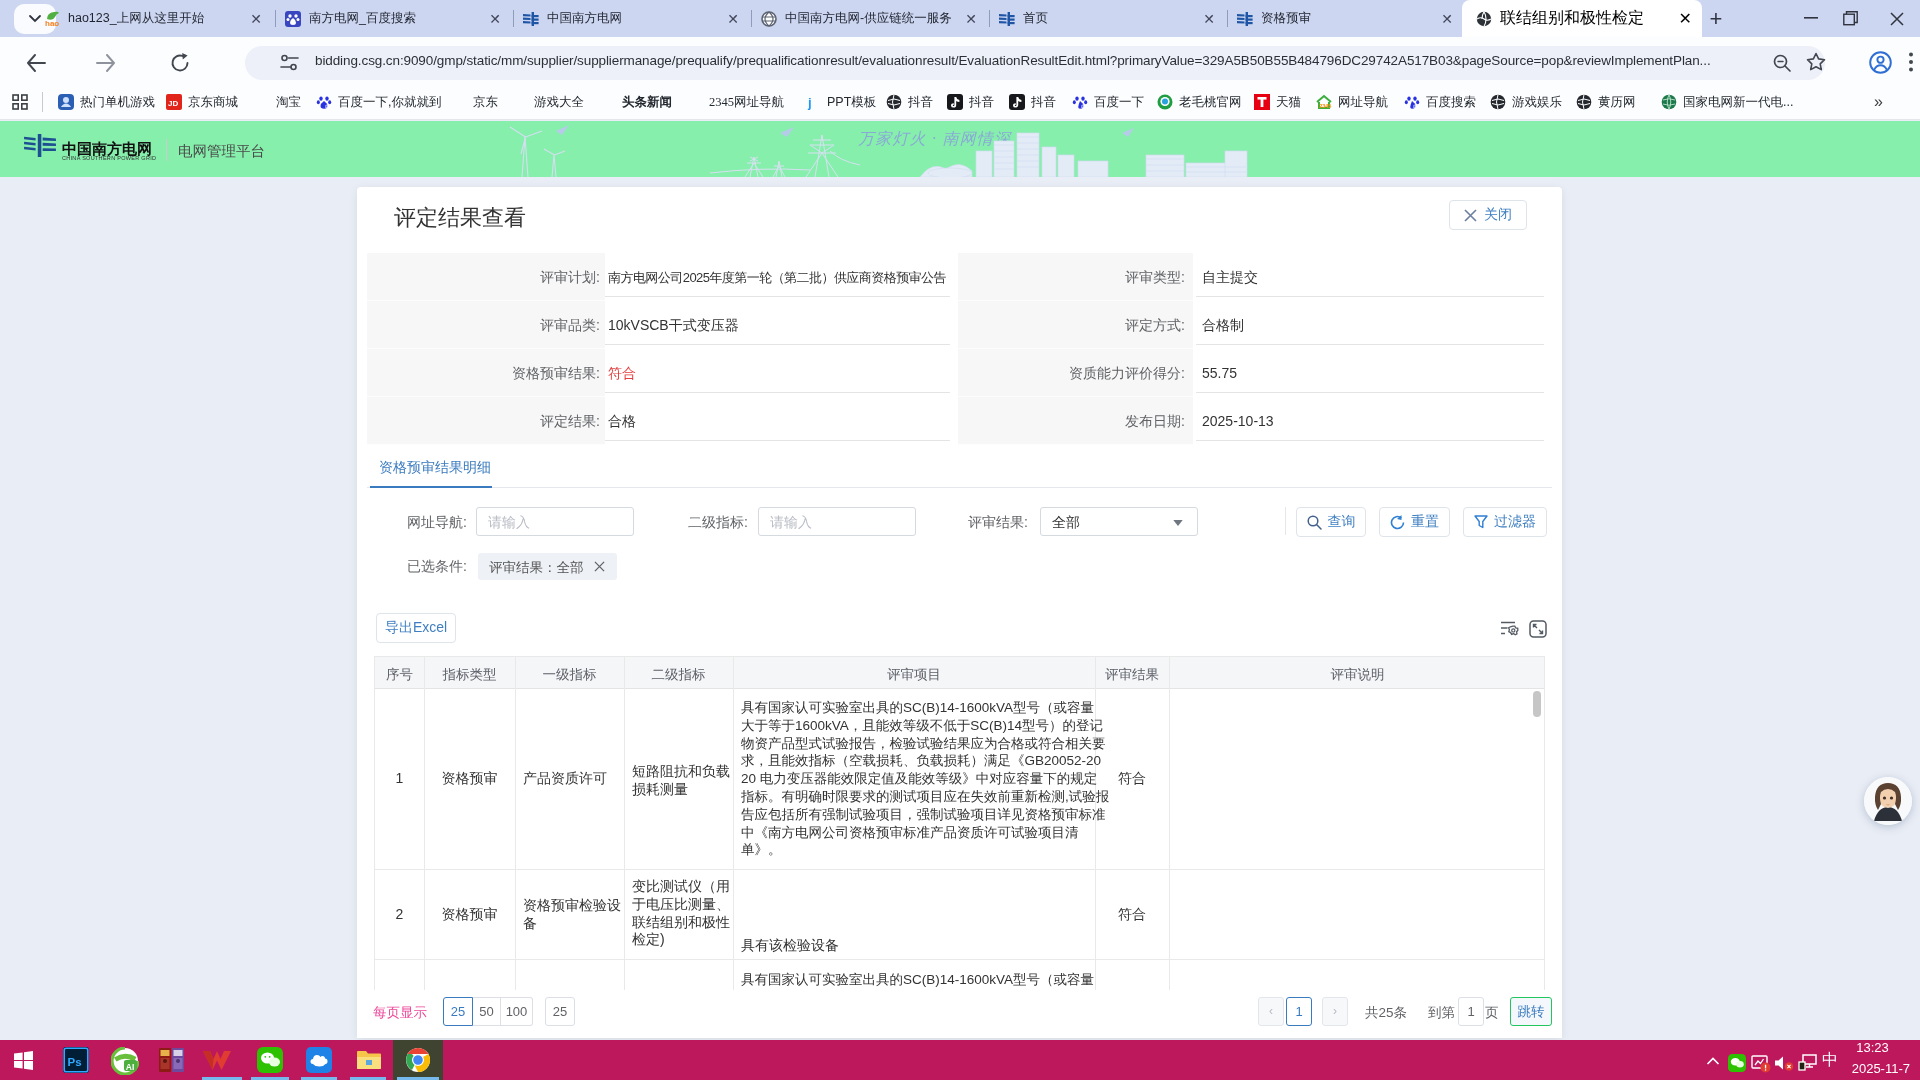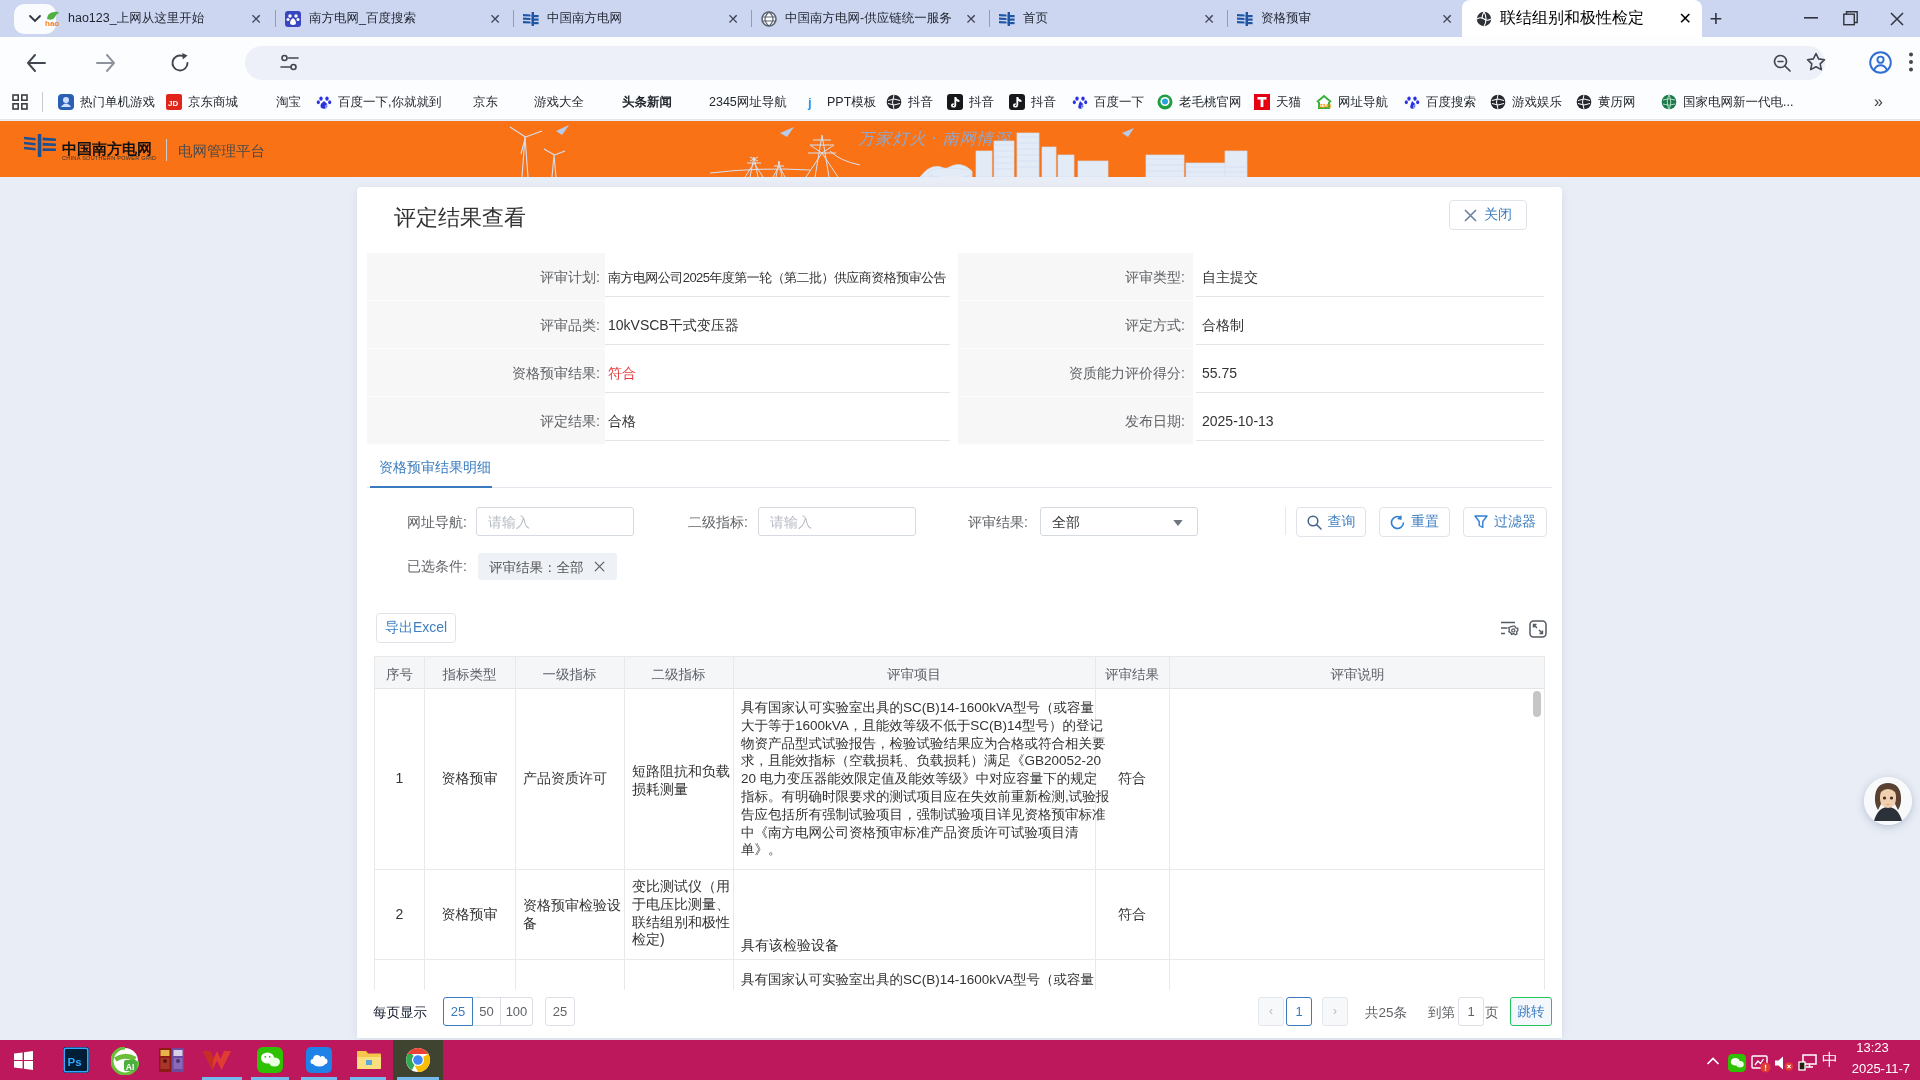--- a/index.html
+++ b/index.html
@@ -13,21 +13,21 @@
 .tab .ttl { font-size:12.5px; color:#1f2430; white-space:nowrap; overflow:hidden; }
 .tab .tx { color:#41465a; font-size:14px; margin-left:auto; }
 .tabsep { position:absolute; top:10px; width:1px; height:17px; background:#8f9dbd; }
 #activetab { position:absolute; left:1462px; top:0px; width:240px; height:37px; background:#fff; border-radius:8px 8px 0 0; display:flex; align-items:center; padding:0 10px 0 14px; }
 #toolbar { left:0; top:37px; width:1920px; height:47px; background:#fcfdff; }
 #omnibox { position:absolute; left:245px; top:9px; width:1580px; height:34px; background:#edf0f8; border-radius:17px; display:flex; align-items:center; }
 #bookmarks { left:0; top:84px; width:1920px; height:36px; background:#fcfdff; border-bottom:1px solid #e4e6ec; }
 .bm { position:absolute; top:0; height:36px; display:flex; align-items:center; font-size:12.5px; color:#24292f; white-space:nowrap; }
 .bm .bico { width:16px; height:16px; margin-right:6px; }
 
-#siteheader { left:0; top:121px; width:1920px; height:56px; background:#f97316; }
+#siteheader { left:0; top:121px; width:1920px; height:56px; background:#86efac; }
 
 #content { left:0; top:177px; width:1920px; height:863px; background:#e9edf5; }
 #modal { position:absolute; left:357px; top:187px; width:1205px; height:851px; background:#fff; border-radius:4px 4px 0 0; box-shadow:0 2px 10px rgba(0,0,0,.08); }
 .lblcell { position:absolute; background:#f7f7f7; border-bottom:1px solid #fdfdfd; }
 .lbltxt { position:absolute; font-size:14px; color:#606266; text-align:right; }
 .valtxt { position:absolute; font-size:14px; color:#333; }
 .underln { position:absolute; height:1px; background:#e4e4e4; }
 .btn { position:absolute; background:#fff; border:1px solid #dfe3ea; border-radius:4px; display:flex; align-items:center; justify-content:center; font-size:14px; color:#3f7fc1; }
 
 .th { position:absolute; font-size:13.5px; color:#5a5e66; text-align:center; }
@@ -165,20 +165,21 @@
       <path d="M17.5 10 A7.5 7.5 0 1 1 12.6 2.95" stroke="#42464f" stroke-width="1.9" fill="none" stroke-linecap="round"></path>
       <path d="M12.2 0 L17.6 2.6 L12.8 6.6 Z" fill="#42464f"></path>
     </svg>
   <div id="omnibox"></div>
   <svg style="position:absolute;left:280px;top:17px;" width="19" height="18" viewBox="0 0 19 18">
       <circle cx="4.5" cy="4" r="2.5" fill="none" stroke="#42464f" stroke-width="1.6"></circle>
       <path d="M8.5 4 H18" stroke="#42464f" stroke-width="1.6" stroke-linecap="round"></path>
       <circle cx="13.5" cy="13" r="2.5" fill="none" stroke="#42464f" stroke-width="1.6"></circle>
       <path d="M1 13 H10.5" stroke="#42464f" stroke-width="1.6" stroke-linecap="round"></path>
     </svg>
+  <div style="position:absolute;left:315px;top:16px;width:1447px;overflow:hidden;font-size:13.5px;color:#2b2f36;white-space:nowrap;letter-spacing:-.1px;">bidding.csg.cn:9090/gmp/static/mm/supplier/suppliermanage/prequalify/prequalificationresult/evaluationresult/EvaluationResultEdit.html?primaryValue=329A5B50B55B484796DC29742A517B03&amp;pageSource=pop&amp;reviewImplementPlan...</div>
   <svg style="position:absolute;left:1772px;top:16px;" width="20" height="20" viewBox="0 0 20 20">
       <circle cx="8.5" cy="8.5" r="6" fill="none" stroke="#42464f" stroke-width="1.7"></circle>
       <path d="M13 13 L18 18" stroke="#42464f" stroke-width="1.7" stroke-linecap="round"></path>
       <path d="M6 8.5 H11" stroke="#42464f" stroke-width="1.5" stroke-linecap="round"></path>
     </svg>
   <svg style="position:absolute;left:1806px;top:15px;" width="20" height="20" viewBox="0 0 20 20">
       <path d="M10 1.5 L12.6 6.9 L18.5 7.7 L14.2 11.8 L15.3 17.6 L10 14.8 L4.7 17.6 L5.8 11.8 L1.5 7.7 L7.4 6.9 Z" fill="none" stroke="#42464f" stroke-width="1.6" stroke-linejoin="round"></path>
     </svg>
   <svg style="position:absolute;left:1869px;top:14px;" width="23" height="23" viewBox="0 0 25 25">
       <circle cx="12.5" cy="12.5" r="11.2" fill="none" stroke="#2f6fd3" stroke-width="2.1"></circle>
@@ -217,21 +218,21 @@
           <ellipse cx="11" cy="4.6" rx="1.7" ry="2.2"></ellipse>
           <ellipse cx="2.3" cy="8.2" rx="1.5" ry="2"></ellipse>
           <ellipse cx="13.7" cy="8.2" rx="1.5" ry="2"></ellipse>
           <path d="M8 7 Q11.5 9.5 11.5 12 Q11.5 14.8 8 14.8 Q4.5 14.8 4.5 12 Q4.5 9.5 8 7Z"></path>
         </g>
         <text x="9" y="14" font-size="4.5" fill="#fff" font-family="Liberation Sans">du</text>
       </svg>百度一下,你就就到</div>
   <div class="bm" style="left:473px;">京东</div>
   <div class="bm" style="left:534px;">游戏大全</div>
   <div class="bm" style="left:622px;font-weight:bold;">头条新闻</div>
-  <div class="bm" style="left:709px;">2345网址导航</div>
+  <div class="bm" style="left:709px;font-family:Liberation Serif, serif;">2345网址导航</div>
   <div class="bm" style="left:805px;"><svg class="bico" viewBox="0 0 16 16">
         <text x="3" y="13" font-size="13" font-weight="bold" fill="#2196f3" font-family="Liberation Sans">j</text>
       </svg>PPT模板</div>
   <div class="bm" style="left:886px;"><svg class="bico" viewBox="0 0 16 16">
         <circle cx="8" cy="8" r="7.3" fill="#24272e"></circle>
         <path d="M2 6.5 Q8 3.5 14 6.5 M2 9.5 Q8 12.5 14 9.5 M8 .7 Q5 8 8 15.3" stroke="#fff" stroke-width="1" fill="none"></path>
       </svg>抖音</div>
   <div class="bm" style="left:947px;"><svg class="bico" viewBox="0 0 16 16">
         <rect width="16" height="16" rx="3" fill="#17181c"></rect>
         <path d="M9.2 3 Q9.6 5.6 12.4 6 V8 Q10.6 8 9.2 7 V11 Q9.2 13.6 6.6 13.6 Q4 13.6 4 11.4 Q4 9.2 6.8 9.2 V10.8 Q5.8 10.8 5.8 11.4 Q5.8 12 6.6 12 Q7.4 12 7.4 11 V3 Z" fill="#fff"></path>
@@ -481,21 +482,21 @@
     <div class="td" style="left:257px;top:221px;width:99px;line-height:17.8px;">变比测试仪（用于电压比测量、联结组别和极性检定)</div>
     <div class="td" style="left:366px;top:249px;margin-top:31px;">具有该检验设备</div>
     <div class="td" style="left:720px;top:249px;width:74px;text-align:center;">符合</div>
 
     <div class="td" style="left:366px;top:314px;font-size:13.5px;">具有国家认可实验室出具的SC(B)14-1600kVA型号（或容量</div>
 
     <div style="position:absolute;left:1158px;top:34px;width:8px;height:26px;background:#c6c6c6;border-radius:4px;"></div>
   </div>
 
   <div id="pager" style="position:absolute;left:0;top:803px;width:1205px;height:48px;background:#fff;">
-    <div style="position:absolute;left:16px;top:14px;font-size:13.5px;color:#0f172a;">每页显示</div>
+    <div style="position:absolute;left:16px;top:14px;font-size:13.5px;color:#ec4899;">每页显示</div>
     <div style="position:absolute;left:86px;top:7px;width:30px;height:29px;border:1px solid #3a7bbf;border-radius:3px 0 0 3px;color:#3a7bbf;font-size:13px;text-align:center;line-height:28px;background:#fff;z-index:2;">25</div>
     <div style="position:absolute;left:116px;top:7px;width:28px;height:29px;border:1px solid #dcdfe6;border-left:none;color:#606266;font-size:13px;text-align:center;line-height:28px;">50</div>
     <div style="position:absolute;left:144px;top:7px;width:32px;height:29px;border:1px solid #dcdfe6;border-left:none;border-radius:0 3px 3px 0;color:#606266;font-size:13px;text-align:center;line-height:28px;">100</div>
     <div style="position:absolute;left:188px;top:7px;width:30px;height:29px;border:1px solid #dcdfe6;border-radius:3px;color:#606266;font-size:13px;text-align:center;line-height:28px;">25</div>
     <div style="position:absolute;left:901px;top:7px;width:26px;height:29px;border:1px solid #e3e6eb;border-radius:3px;color:#b6bac2;font-size:12px;text-align:center;line-height:27px;background:#f7f8fa;">‹</div>
     <div style="position:absolute;left:929px;top:7px;width:26px;height:29px;border:1px solid #3a7bbf;border-radius:3px;color:#3a7bbf;font-size:13px;text-align:center;line-height:27px;">1</div>
     <div style="position:absolute;left:965px;top:7px;width:26px;height:29px;border:1px solid #e3e6eb;border-radius:3px;color:#b6bac2;font-size:12px;text-align:center;line-height:27px;background:#f7f8fa;">›</div>
     <div style="position:absolute;left:1008px;top:14px;font-size:13.5px;color:#606266;">共25条</div>
     <div style="position:absolute;left:1071px;top:14px;font-size:13.5px;color:#606266;">到第</div>
     <div style="position:absolute;left:1101px;top:7px;width:26px;height:29px;border:1px solid #dcdfe6;border-radius:3px;color:#606266;font-size:13px;text-align:center;line-height:27px;">1</div>

